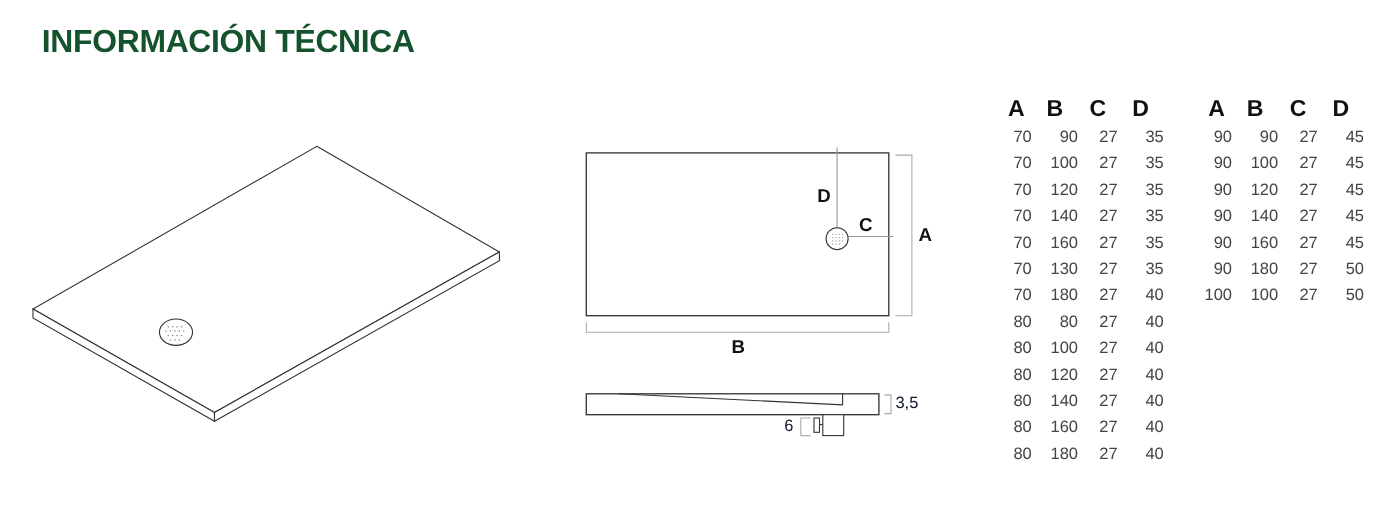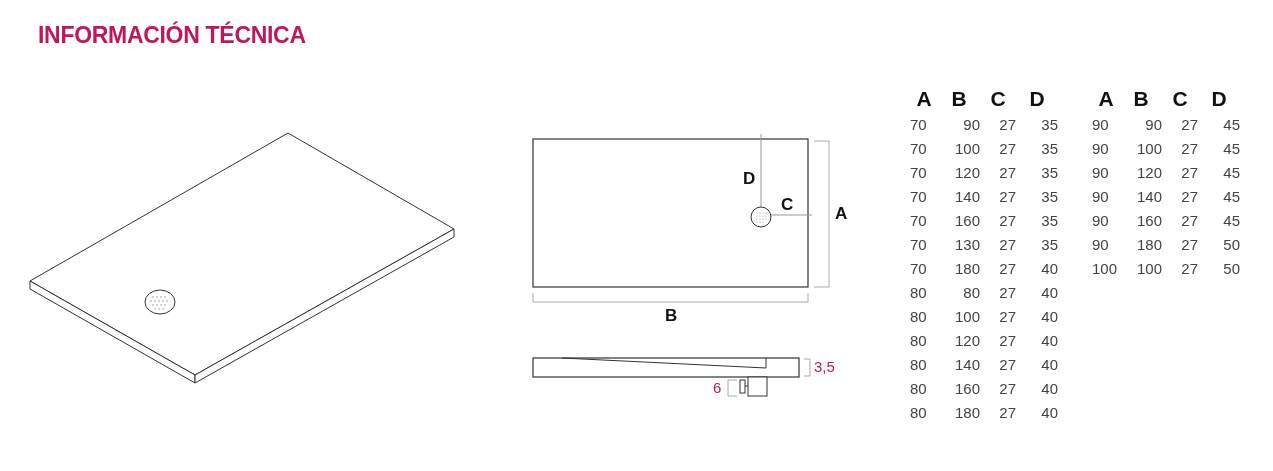--- a/index.html
+++ b/index.html
@@ -1,32 +1,32 @@
 <!DOCTYPE html>
 <html><head>
 <meta charset="utf-8">
 <style>
   html, body { margin: 0; padding: 0; background: #ffffff; }
   body { width: 1273px; height: 471px; position: relative; overflow: hidden;
          font-family: "Liberation Sans", sans-serif; color: #111; }
-  .title { position: absolute; left: 38px; top: 22px; font-size: 23px; font-weight: bold;
-           letter-spacing: -0.3px; color: #be185d; }
+  .title { position: absolute; left: 38px; top: 22px; font-size: 29px; font-weight: bold;
+           letter-spacing: -0.3px; color: #14532d; }
   .drawing { position: absolute; left: 0; top: 0; }
   .tbl { position: absolute; border-collapse: collapse; }
   .tbl th { font-size: 21px; font-weight: bold; color: #111; padding: 0; height: 26px; text-align: center; }
   .tbl td { font-size: 15px; color: #444; padding: 0; height: 24px; text-align: right; }
   .t1 { left: 910px; top: 86px; }
   .t2 { left: 1092px; top: 86px; }
   .cA { width: 28px; }
   .cB { width: 42px; }
   .cC { width: 36px; }
   .cD { width: 42px; }
-  .tbl td.cA { text-align: left; padding-right: 0; }
+  .tbl td.cA { text-align: right; padding-right: 0; }
   .lbl { position: absolute; font-weight: bold; font-size: 17px; color: #111; }
-  .dimtxt { position: absolute; font-size: 15px; color: #be185d; }
+  .dimtxt { position: absolute; font-size: 15px; color: #0f172a; }
 </style>
 </head>
 <body>
 
 <div class="title">INFORMACIÓN TÉCNICA</div>
 
 <svg class="drawing" width="1273" height="471" viewBox="0 0 1273 471">
   <g stroke="#333" stroke-width="1" fill="none">
 
     <polygon points="288,133 454,229 195,375 30,281" fill="#fff"></polygon>

